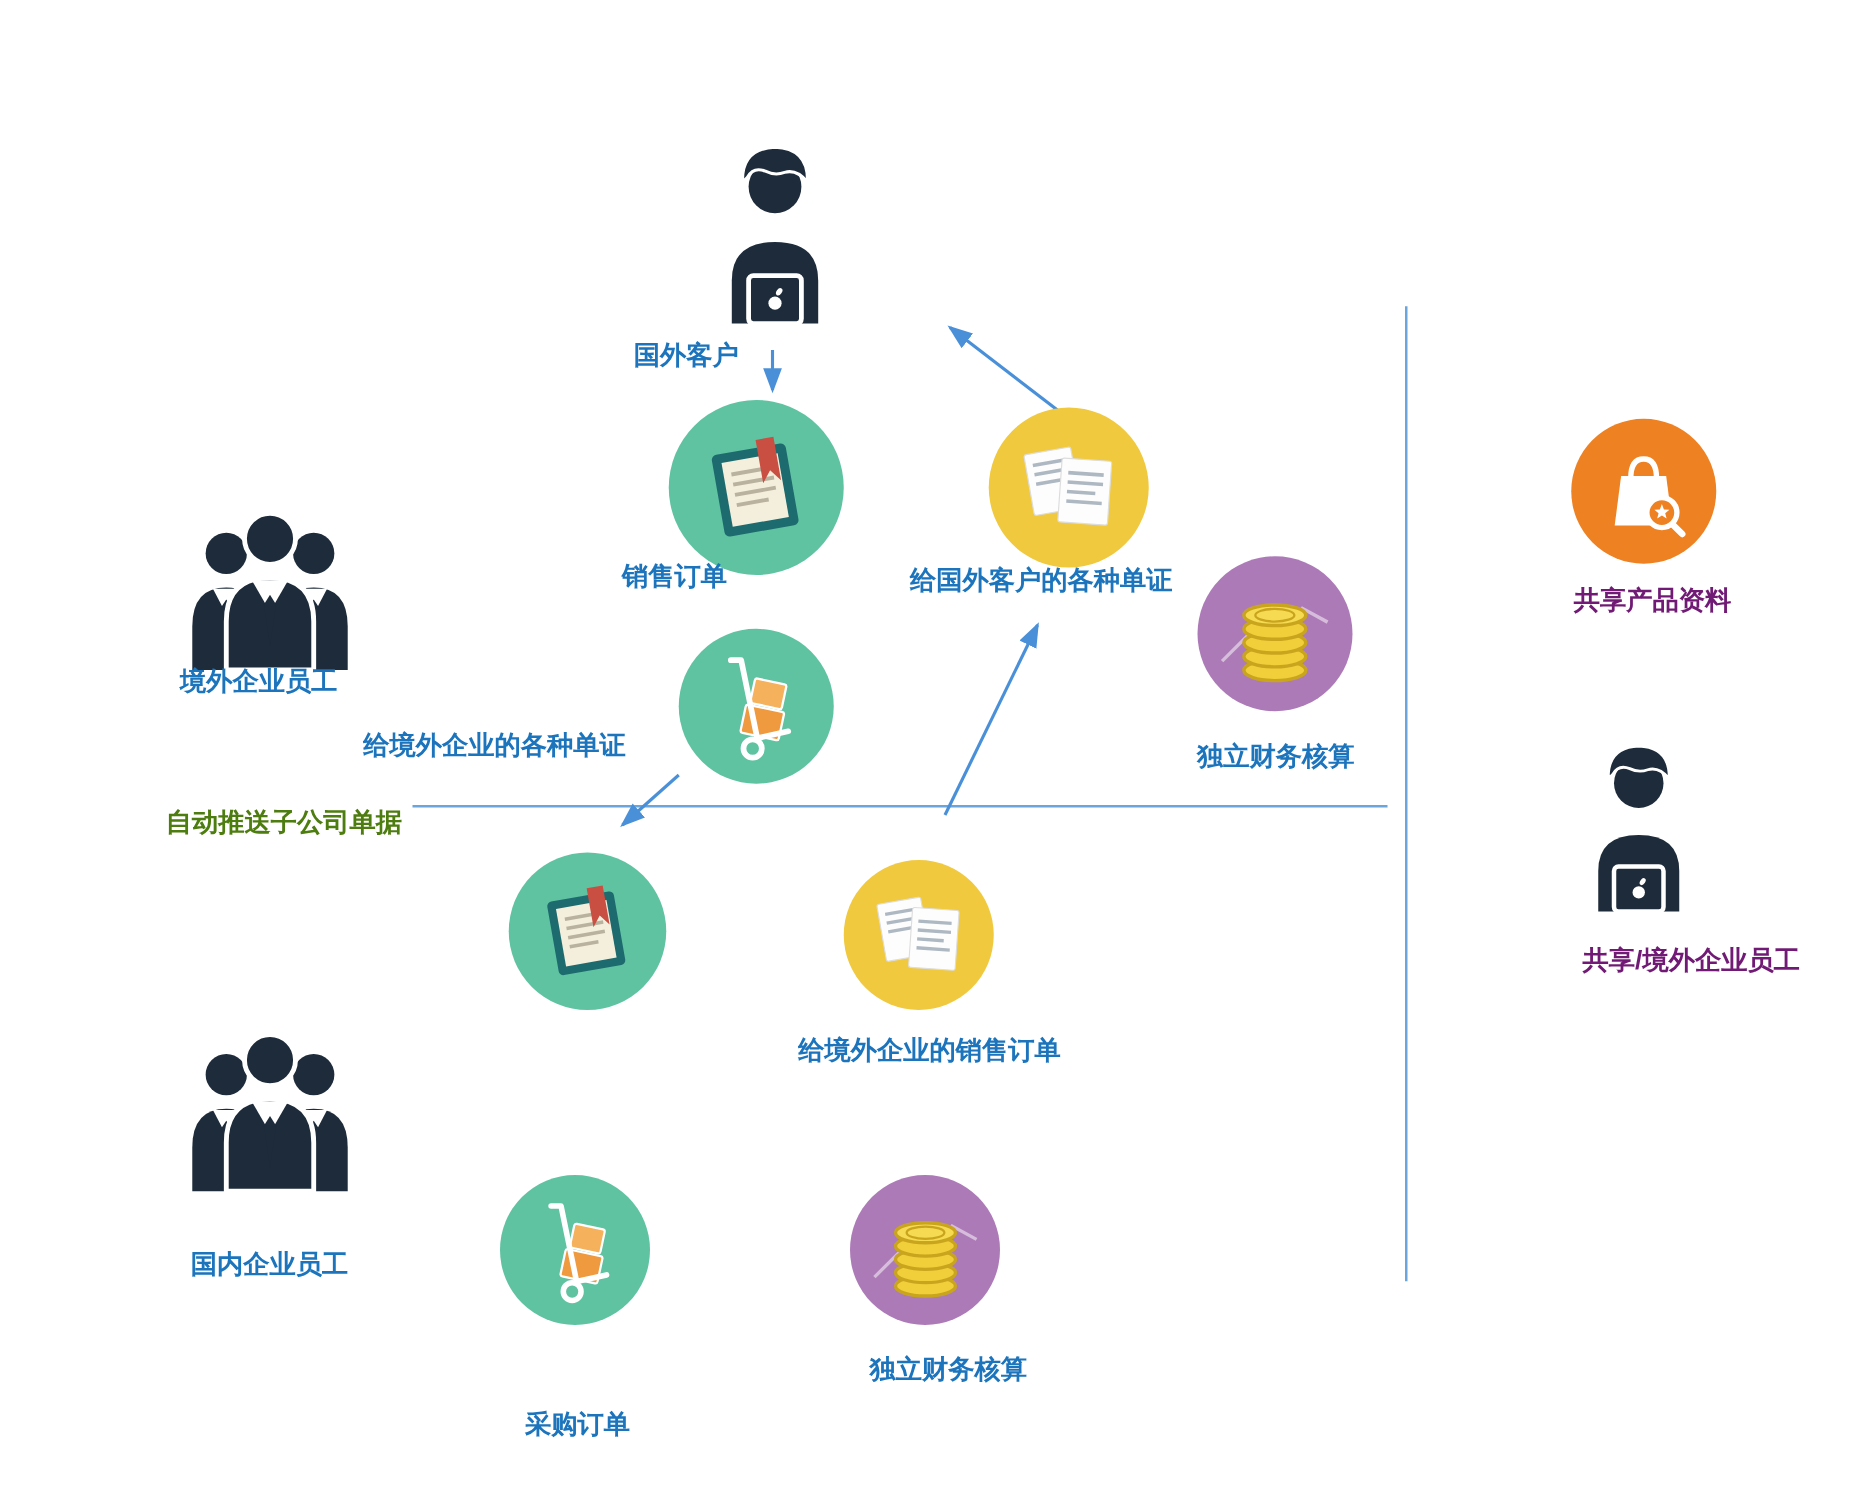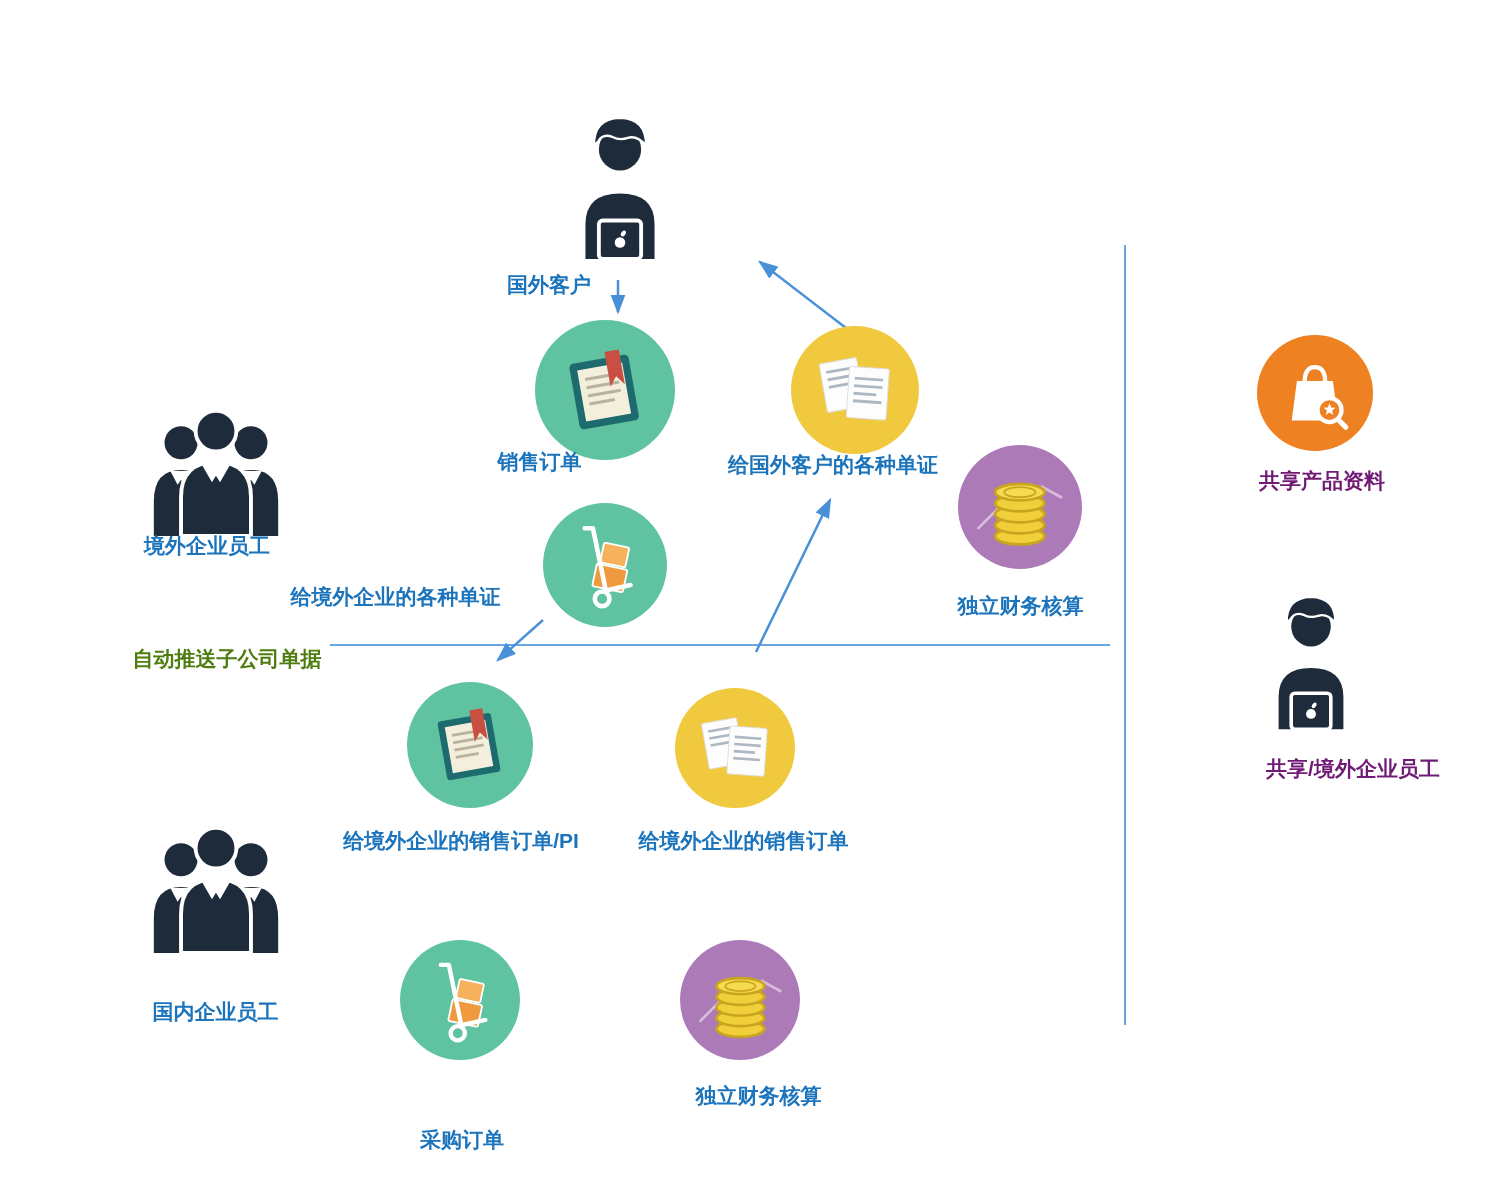--- a/index.html
+++ b/index.html
@@ -154,21 +154,20 @@
         <rect x="20" y="20" width="58" height="64" rx="4" fill="#1d6b6e"></rect>
         <rect x="27" y="27" width="44" height="50" fill="#f4eedc"></rect>
         <line x1="33" y1="37" x2="65" y2="37" stroke="#b8b29f" stroke-width="3"></line>
         <line x1="33" y1="45" x2="65" y2="45" stroke="#b8b29f" stroke-width="3"></line>
         <line x1="33" y1="53" x2="65" y2="53" stroke="#b8b29f" stroke-width="3"></line>
         <line x1="33" y1="61" x2="58" y2="61" stroke="#b8b29f" stroke-width="3"></line>
         <path d="M56,14 L70,14 L70,48 L63,39 L56,48 Z" fill="#c94f43"></path>
       </g>
     </svg>
   </div>
-  <div class="label" style="left:316px;top:828px;width:290px;">给境外企业的销售订单/PI</div>
 
   <div class="circle yellow" style="left:675px;top:688px;width:120px;height:120px;">
     <svg viewBox="0 0 100 100">
       <g transform="rotate(-10 38 45)">
         <rect x="16" y="18" width="40" height="52" rx="2" fill="#fdfdfd" stroke="#dddddd"></rect>
         <line x1="22" y1="28" x2="50" y2="28" stroke="#aeb8c2" stroke-width="3"></line>
         <line x1="22" y1="36" x2="50" y2="36" stroke="#aeb8c2" stroke-width="3"></line>
         <line x1="22" y1="44" x2="44" y2="44" stroke="#aeb8c2" stroke-width="3"></line>
       </g>
       <g transform="rotate(4 62 55)">

